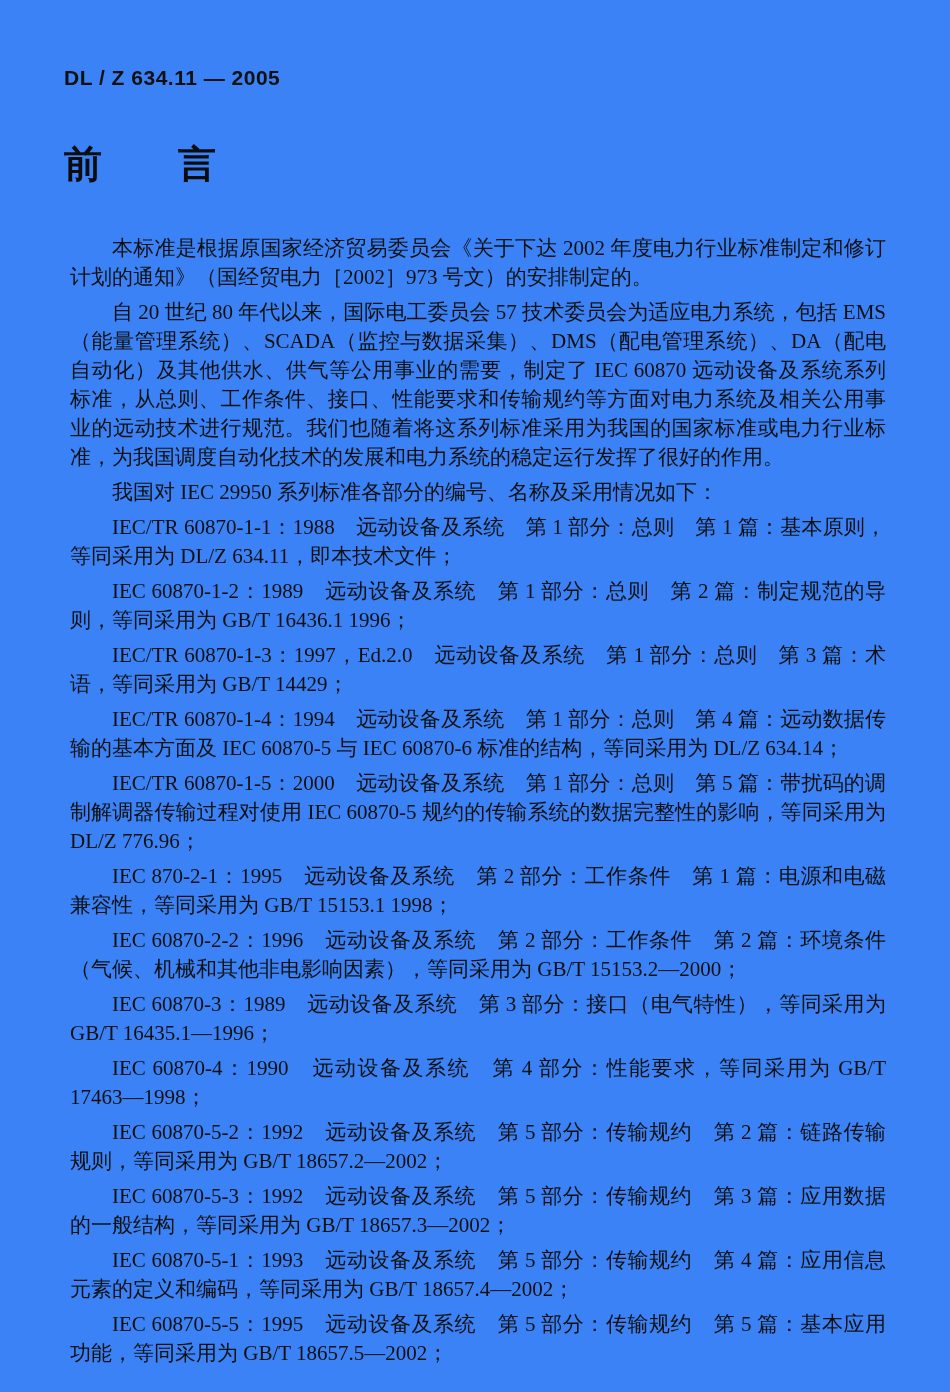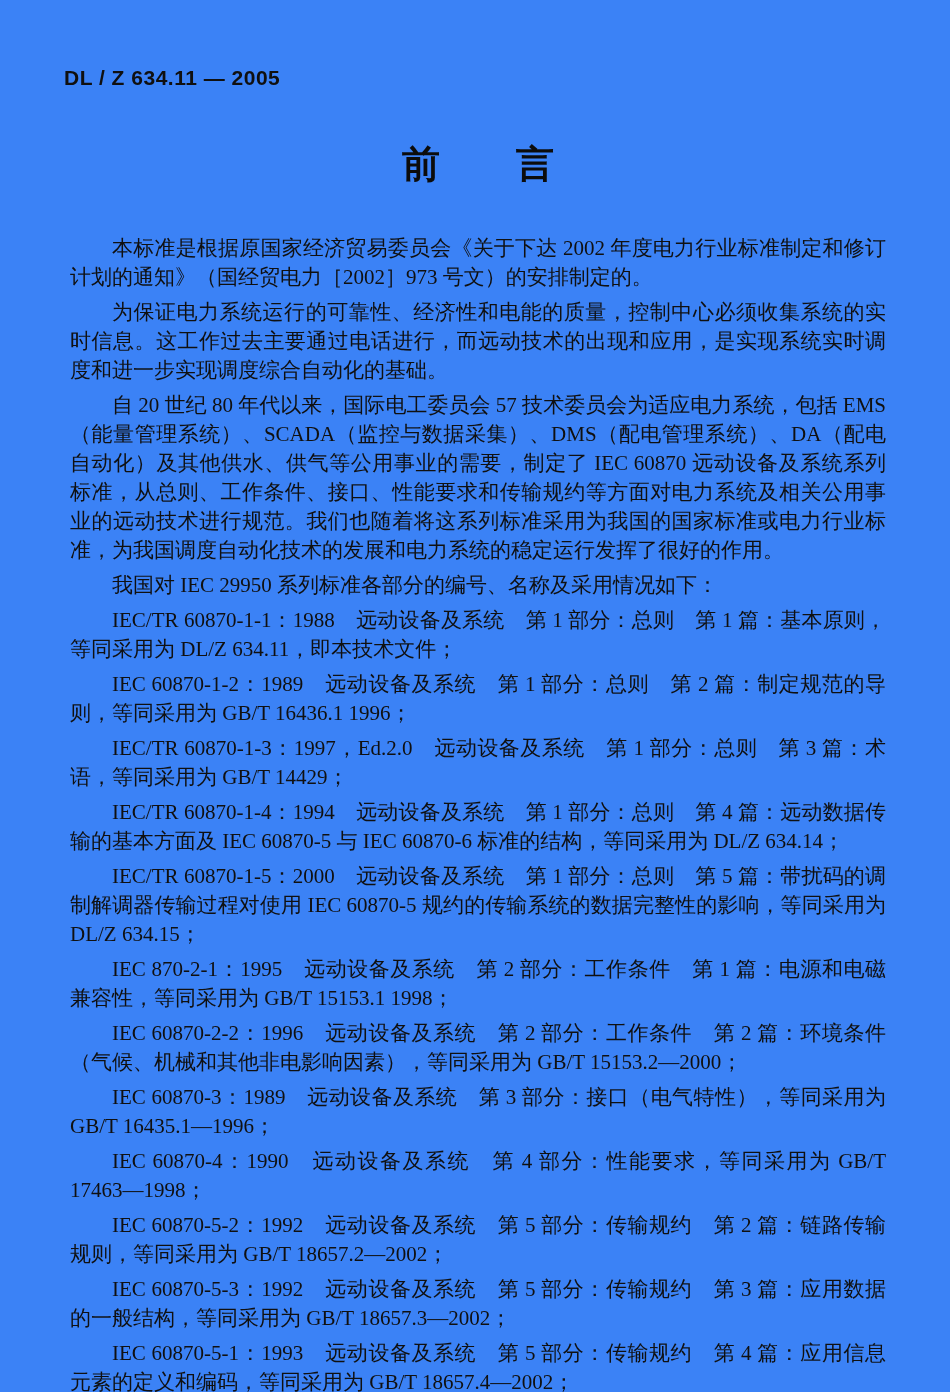--- a/index.html
+++ b/index.html
@@ -21,21 +21,20 @@
   }
   .doc-header {
     font-size: 21px;
     font-weight: bold;
     letter-spacing: 0.5px;
     line-height: 24px;
     font-family: "Liberation Sans", "DejaVu Sans", sans-serif;
   }
   .doc-title {
     margin: 54px 0 0 0;
-    text-align: center;
     font-size: 38px;
     line-height: 40px;
     font-weight: bold;
     font-family: "Liberation Sans", "DejaVu Sans", sans-serif;
     color: #0c0c0c;
   }
   .doc-body {
     margin-top: 50px;
     font-size: 21px;
     line-height: 29px;
@@ -51,29 +50,28 @@
 <body>
 
 <div class="page">
 
   <div class="doc-header">DL / Z 634.11 — 2005</div>
 
   <h1 class="doc-title">前　　言</h1>
 
   <div class="doc-body">
     <p>本标准是根据原国家经济贸易委员会《关于下达 2002 年度电力行业标准制定和修订计划的通知》（国经贸电力［2002］973 号文）的安排制定的。</p>
-    <p>为保证电力系统运行的可靠性、经济性和电能的质量，控制中心必须收集系统的实时信息。这工作过去主要通过电话进行，而远动技术的出现和应用，是实现系统实时调度和进一步实现调度综合自动化的基础。</p>
     <p>自 20 世纪 80 年代以来，国际电工委员会 57 技术委员会为适应电力系统，包括 EMS（能量管理系统）、SCADA（监控与数据采集）、DMS（配电管理系统）、DA（配电自动化）及其他供水、供气等公用事业的需要，制定了 IEC 60870 远动设备及系统系列标准，从总则、工作条件、接口、性能要求和传输规约等方面对电力系统及相关公用事业的远动技术进行规范。我们也随着将这系列标准采用为我国的国家标准或电力行业标准，为我国调度自动化技术的发展和电力系统的稳定运行发挥了很好的作用。</p>
     <p>我国对 IEC 29950 系列标准各部分的编号、名称及采用情况如下：</p>
 
     <p>IEC/TR 60870-1-1：1988　远动设备及系统　第 1 部分：总则　第 1 篇：基本原则，等同采用为 DL/Z 634.11，即本技术文件；</p>
     <p>IEC 60870-1-2：1989　远动设备及系统　第 1 部分：总则　第 2 篇：制定规范的导则，等同采用为 GB/T 16436.1 1996；</p>
     <p>IEC/TR 60870-1-3：1997，Ed.2.0　远动设备及系统　第 1 部分：总则　第 3 篇：术语，等同采用为 GB/T 14429；</p>
     <p>IEC/TR 60870-1-4：1994　远动设备及系统　第 1 部分：总则　第 4 篇：远动数据传输的基本方面及 IEC 60870-5 与 IEC 60870-6 标准的结构，等同采用为 DL/Z 634.14；</p>
-    <p>IEC/TR 60870-1-5：2000　远动设备及系统　第 1 部分：总则　第 5 篇：带扰码的调制解调器传输过程对使用 IEC 60870-5 规约的传输系统的数据完整性的影响，等同采用为 DL/Z 634.15；</p>
+    <p>IEC/TR 60870-1-5：2000　远动设备及系统　第 1 部分：总则　第 5 篇：带扰码的调制解调器传输过程对使用 IEC 60870-5 规约的传输系统的数据完整性的影响，等同采用为 DL/Z 776.96；</p>
     <p>IEC 870-2-1：1995　远动设备及系统　第 2 部分：工作条件　第 1 篇：电源和电磁兼容性，等同采用为 GB/T 15153.1 1998；</p>
     <p>IEC 60870-2-2：1996　远动设备及系统　第 2 部分：工作条件　第 2 篇：环境条件（气候、机械和其他非电影响因素），等同采用为 GB/T 15153.2—2000；</p>
     <p>IEC 60870-3：1989　远动设备及系统　第 3 部分：接口（电气特性），等同采用为 GB/T 16435.1—1996；</p>
     <p>IEC 60870-4：1990　远动设备及系统　第 4 部分：性能要求，等同采用为 GB/T 17463—1998；</p>
     <p>IEC 60870-5-2：1992　远动设备及系统　第 5 部分：传输规约　第 2 篇：链路传输规则，等同采用为 GB/T 18657.2—2002；</p>
     <p>IEC 60870-5-3：1992　远动设备及系统　第 5 部分：传输规约　第 3 篇：应用数据的一般结构，等同采用为 GB/T 18657.3—2002；</p>
     <p>IEC 60870-5-1：1993　远动设备及系统　第 5 部分：传输规约　第 4 篇：应用信息元素的定义和编码，等同采用为 GB/T 18657.4—2002；</p>
     <p>IEC 60870-5-5：1995　远动设备及系统　第 5 部分：传输规约　第 5 篇：基本应用功能，等同采用为 GB/T 18657.5—2002；</p>
   </div>
 

